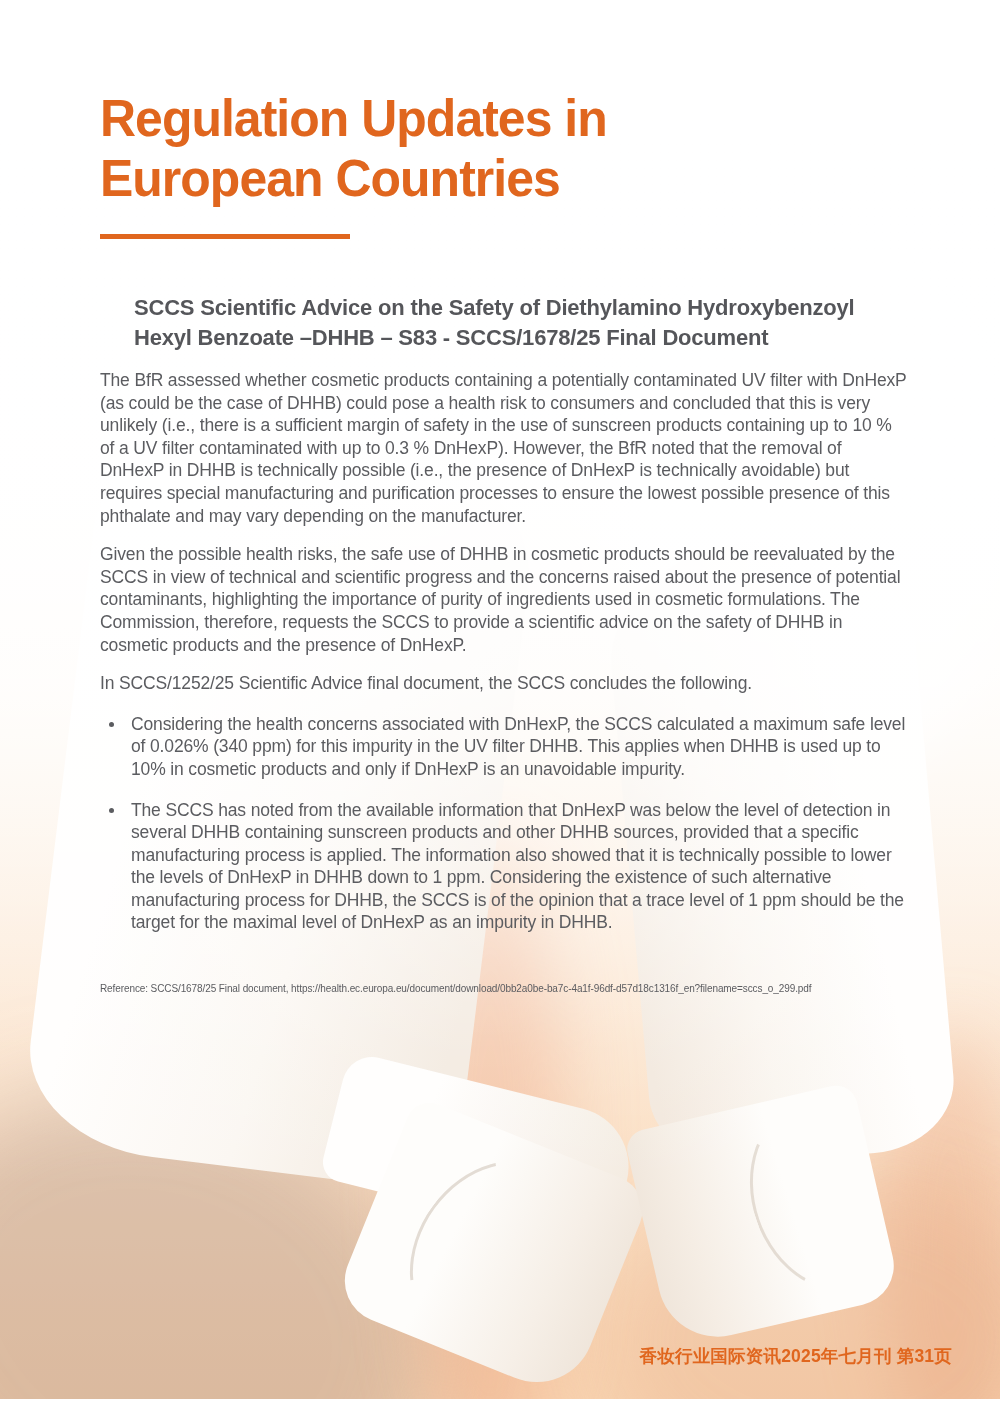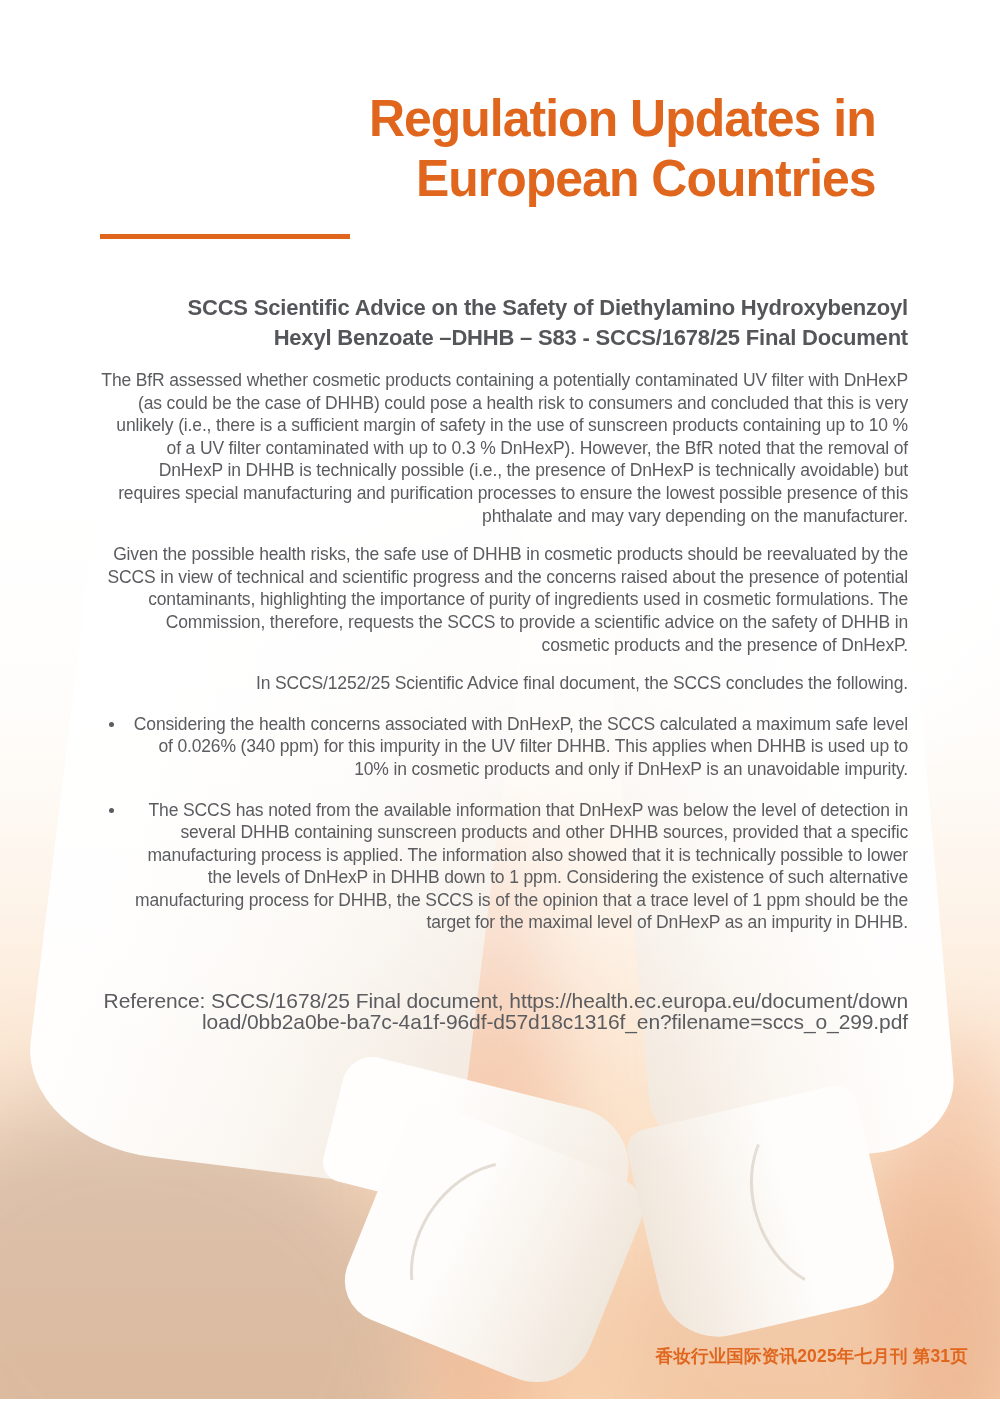--- a/index.html
+++ b/index.html
@@ -10,21 +10,20 @@
     --page-bottom:#F9D5B2;
   }
   *{margin:0;padding:0;box-sizing:border-box;}
   html,body{background:#fff;}
   body{font-family:"Liberation Sans",sans-serif;}
   .page{
     position:relative;width:1000px;height:1414px;overflow:hidden;
     background:linear-gradient(180deg,
       var(--page-top) 0%, #FEFCF9 30%, #FDF3E8 52%,
       #FCE9D6 68%, #FBDFC4 82%, var(--page-bottom) 99%);
-    text-align:right;
   }
   
   .bg{position:absolute;inset:0;}
   .shadow{position:absolute;border-radius:50%;}
   .sh-bottom-left{
     left:-120px;top:1090px;width:560px;height:460px;
     background:rgba(148,122,112,0.30);filter:blur(46px);
     transform:rotate(18deg);
   }
   .sh-mid-gap{
@@ -114,25 +113,25 @@
   ul.conclusions{list-style:none;margin-top:16px;}
   ul.conclusions li{
     position:relative;padding-left:31px;margin-top:18px;
     font-size:17.5px;line-height:22.6px;letter-spacing:-0.15px;
   }
   .bullet-dot{
     position:absolute;left:9px;top:9px;width:5px;height:5px;
     border-radius:50%;background:var(--body-text);
   }
   p.reference{
-    margin-top:56px;font-size:21px;line-height:21px;letter-spacing:-0.1px;
+    margin-top:44px;font-size:10px;line-height:21px;letter-spacing:-0.1px;
     word-break:break-all;
   }
   .page-footer{
-    position:absolute;right:32px;bottom:46px;
+    position:absolute;right:48px;bottom:46px;
     color:var(--accent);font-size:17.5px;font-weight:700;letter-spacing:0.2px;
   }
 </style>
 </head>
 <body>
 
 <div class="page">
 
   <div class="bg">
     <div class="bottle-part hint-top-right"></div>

